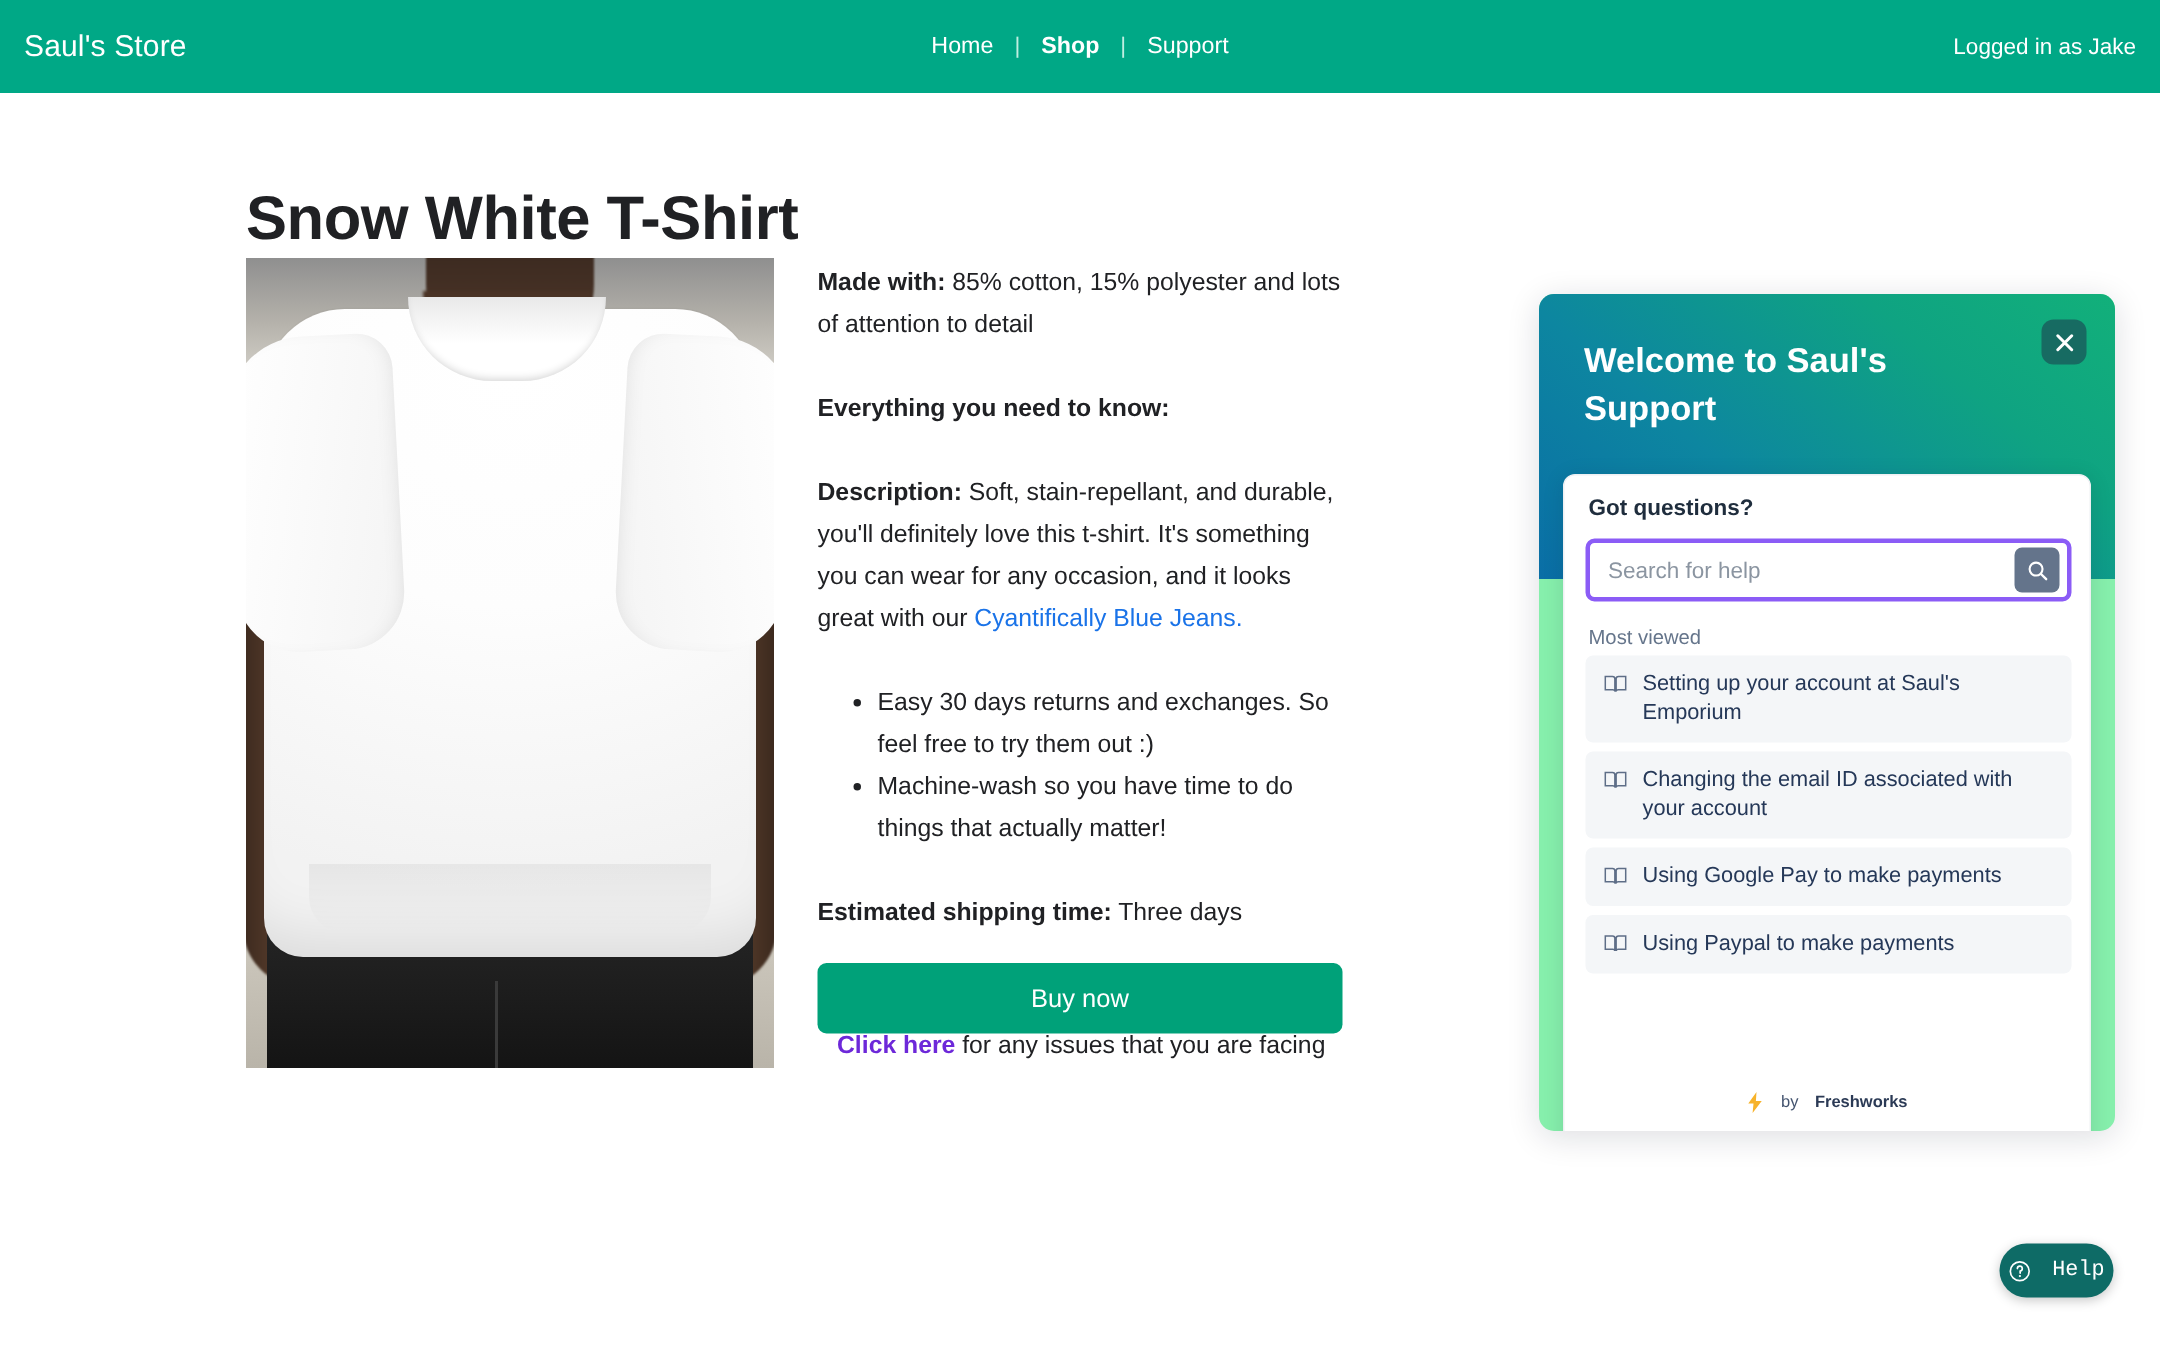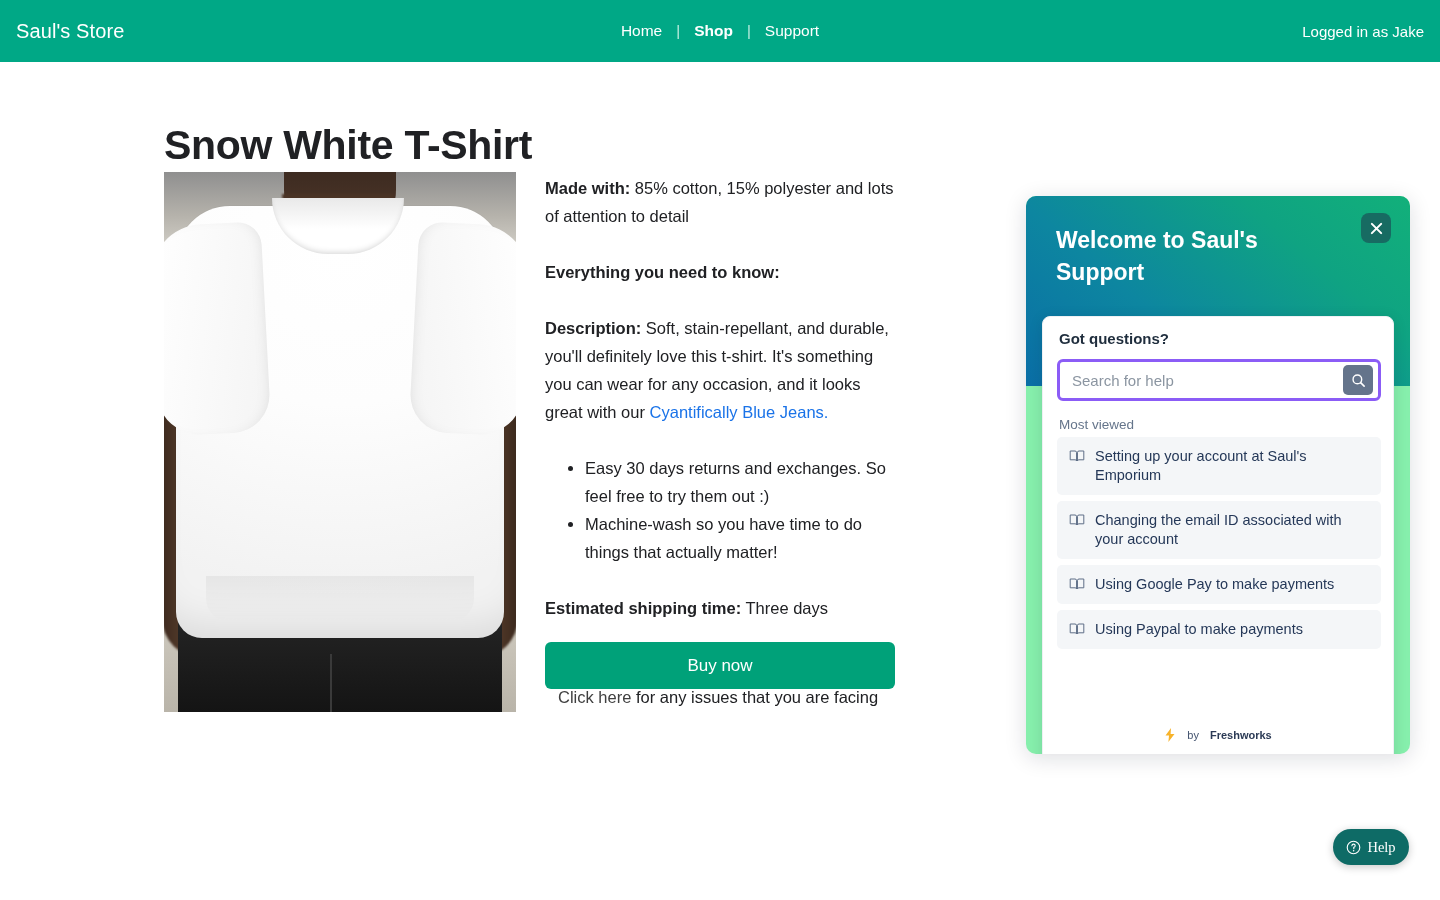--- a/index.html
+++ b/index.html
@@ -116,21 +116,21 @@
     width: 350px; height: 47px;
     background: #00a179; color:#ffffff;
     border: none; border-radius: 6px;
     font-family: "Liberation Sans", sans-serif;
     font-size: 17px; cursor: pointer; margin-top: 33px;
   }
   .issues-line {
     position: absolute; left: 558px; top: 688px;
     font-size: 16.5px; color:#202124;
   }
-  .issues-line a { color:#404040; font-weight: normal; text-decoration:none; }
+  .issues-line a { color:#6d28d9; font-weight: bold; text-decoration:none; }
 
   
   .widget {
     position: absolute; left: 1026px; top: 196px;
     width: 384px; height: 558px;
     background: #86efac;
     border-radius: 10px;
     box-shadow: 0 4px 22px rgba(16,24,40,.14);
     overflow: hidden;
   }
@@ -201,22 +201,22 @@
     font-size: 11px; color:#44546f;text-align:center;
   }
   .widget-footer b { font-weight: bold; color:#2b3a55; }
 
   
   .help-btn {
     position: absolute; left: 1333px; top: 829px;
     width: 76px; height: 36px;
     background: #0e6b66; border: none; border-radius: 18px;
     color: #ffffff; cursor: pointer;
-    display:flex; align-items:center; justify-content:center; gap:6px;
-    font-family: Liberation Serif, serif; font-size: 14.5px;
+    display:flex; align-items:center; justify-content:space-between; gap:6px;
+    font-family: Liberation Mono, monospace; font-size: 14.5px;
     box-shadow: 0 2px 8px rgba(0,0,0,.22);
   }
 </style>
 </head>
 <body>
 
 <div class="topnav">
   <div class="brand">Saul's Store</div>
 
   <div class="navlinks">

